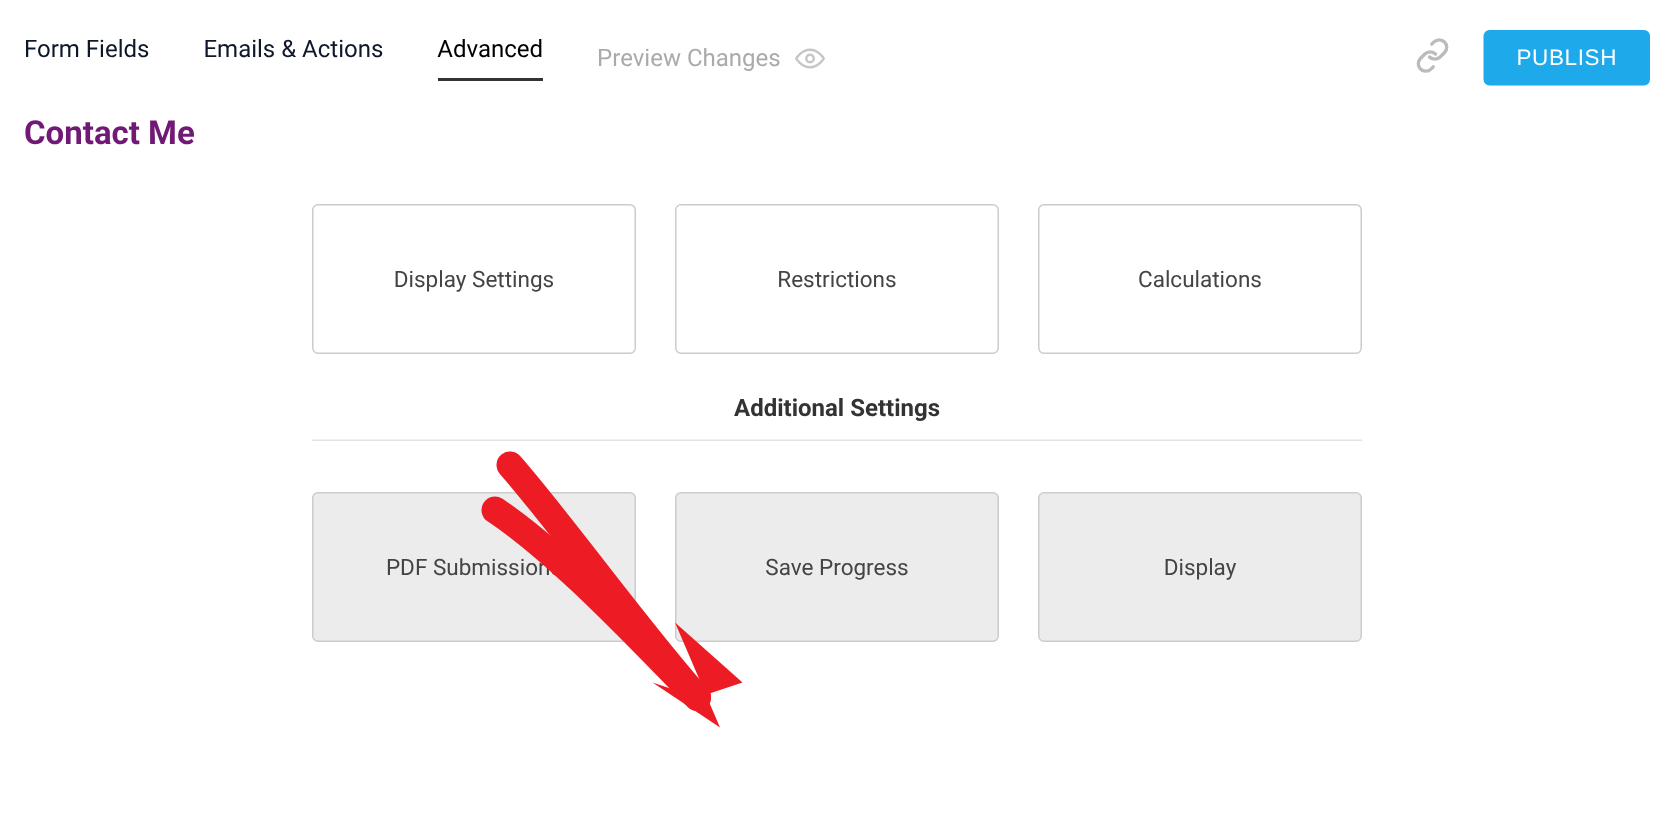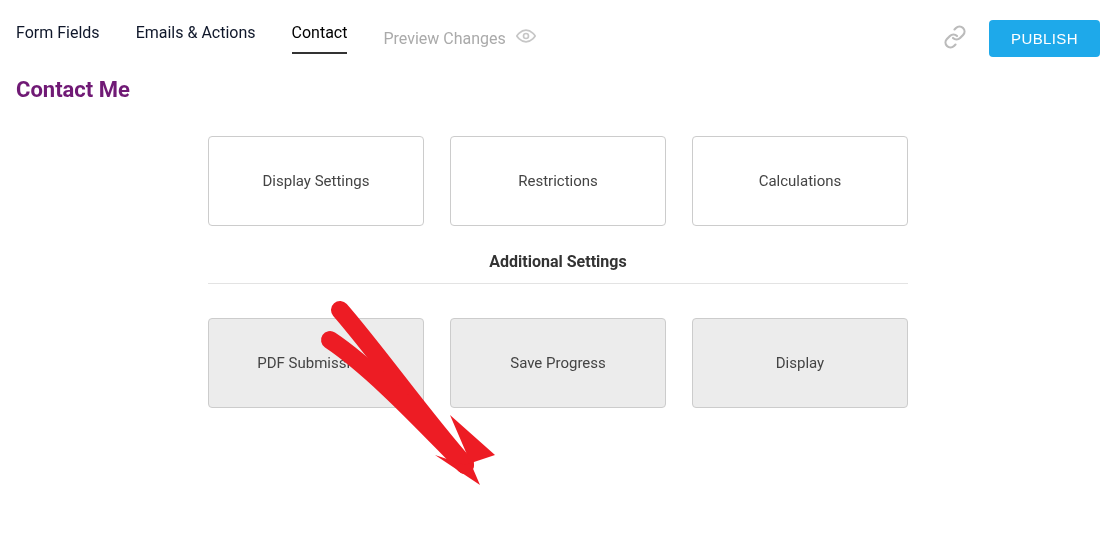--- a/index.html
+++ b/index.html
@@ -1,42 +1,42 @@
 <!DOCTYPE html>
 <html><head>
   <meta charset="utf-8">
   <style>
     * { box-sizing: border-box; margin: 0; padding: 0; }
     body { font-family: -apple-system, BlinkMacSystemFont, 'Segoe UI', Roboto, Helvetica, Arial, sans-serif; background: #fff; width: 1116px; height: 560px; position: relative; }
     .topbar { display: flex; align-items: center; padding: 20px 16px 10px 16px; }
     .tabs { display: flex; gap: 36px; }
     .tab { color: #0f172a; font-size: 16px; padding-bottom: 10px; cursor: pointer; }
     .tab.active { color: #000; border-bottom: 2px solid #333; }
-    .preview { display: flex; align-items: flex-start; gap: 10px; color: #aaa; font-size: 16px; margin-left: 36px; cursor: pointer; }
+    .preview { display: flex; align-items: center; gap: 10px; color: #aaa; font-size: 16px; margin-left: 36px; cursor: pointer; }
     .preview svg { opacity: 0.55; }
     .spacer { flex: 1; }
     .link-icon { margin-right: 22px; cursor: pointer; color: #bbb; }
     .publish-btn { background: #1ea9ea; color: #fff; border: none; padding: 10px 22px; font-size: 15px; letter-spacing: 0.4px; border-radius: 4px; cursor: pointer; font-weight: 500; }
     .page-title { font-size: 22px; font-weight: 700; color: #701a75; padding: 10px 16px; }
     .settings-wrap { width: 700px; margin: 24px auto 0 auto; }
     .settings-row { display: flex; gap: 26px; margin-bottom: 26px; }
-    .card { flex: 1; height: 90px; display: flex; align-items: center; justify-content: center; border: 1px solid #ccc; border-radius: 4px; background: #fff; color: #444; font-size: 15px; cursor: pointer; }
+    .card { flex: 1; height: 100px; display: flex; align-items: center; justify-content: center; border: 1px solid #ccc; border-radius: 4px; background: #fff; color: #444; font-size: 15px; cursor: pointer; }
     .card.filled { background: #ececec; }
     .section-title { text-align: center; font-size: 16px; font-weight: 700; color: #333; margin: 8px 0 12px 0; }
     .divider { border: none; border-top: 1px solid #e3e3e3; margin-bottom: 34px; }
     .arrow-annot { position: absolute; left: 305px; top: 300px; pointer-events: none; }
   </style>
 </head>
 <body>
 
 <div class="topbar">
   <div class="tabs">
     <div class="tab">Form Fields</div>
     <div class="tab">Emails &amp; Actions</div>
-    <div class="tab active">Contact</div>
+    <div class="tab active">Advanced</div>
   </div>
   <div class="preview">
     <span>Preview Changes</span>
     <svg width="20" height="14" viewBox="0 0 24 16" fill="none" stroke="#999" stroke-width="2">
       <path d="M1 8s4-7 11-7 11 7 11 7-4 7-11 7S1 8 1 8z"></path>
       <circle cx="12" cy="8" r="3"></circle>
     </svg>
   </div>
   <div class="spacer"></div>
   <span class="link-icon">

